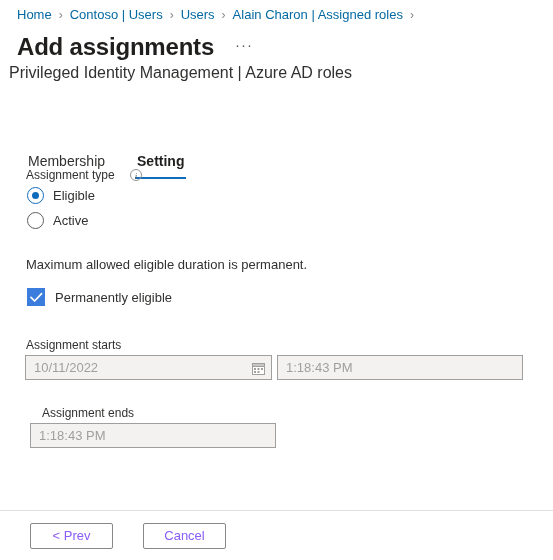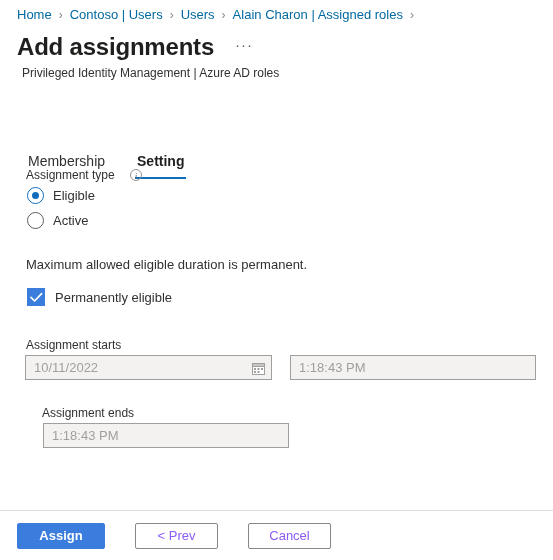--- a/index.html
+++ b/index.html
@@ -59,23 +59,23 @@
     font-size: 15px;
     color: #605e5c;
     line-height: 12px;
     padding: 3px 5px 7px 5px;
     cursor: pointer;
     border-radius: 2px;
     letter-spacing: 1px;
   }
   .subtitle {
     position: absolute;
-    left: 22px;
+    left: 9px;
     top: 65px;
-    font-size: 12px;
+    font-size: 16px;
     line-height: 16px;
     color: #323130;
   }
 
   
   .tabs {
     position: absolute;
     left: 26px;
     top: 108px;
     display: flex;
@@ -241,21 +241,21 @@
     width: 13px;
     height: 13px;
     cursor: default;
   }
   .time-input-wrap {
     width: 246px;
     height: 25px;
     box-sizing: border-box;
     border: 1px solid #a19f9d;
     background: #f3f2f1;
-    margin-left: 18px;
+    margin-left: 5px;
     display: flex;
     align-items: center;
   }
   .time-input-wrap input {
     border: 0;
     outline: 0;
     background: transparent;
     font-family: "Liberation Sans", sans-serif;
     font-size: 13px;
     color: #a19f9d;
@@ -386,16 +386,15 @@
 
 <div class="field-label" id="assignment-ends-label">Assignment ends</div>
 <div class="datetime-row" id="ends-row">
   <div class="time-input-wrap">
     <input type="text" disabled="" value="1:18:43 PM" style="">
   </div>
 </div>
 
 <div class="footer-divider"></div>
 <div class="footer">
-  <div class="btn btn-primary">Assign</div>
   <div class="btn btn-secondary" id="prev-button">&lt; Prev</div>
   <div class="btn btn-secondary" id="cancel-button">Cancel</div>
 </div>
 
 </body></html>

